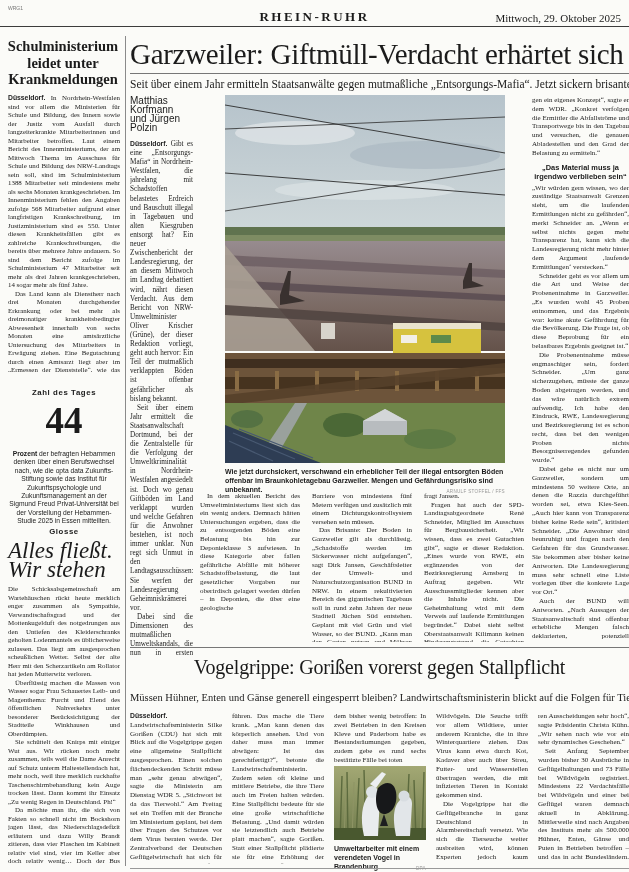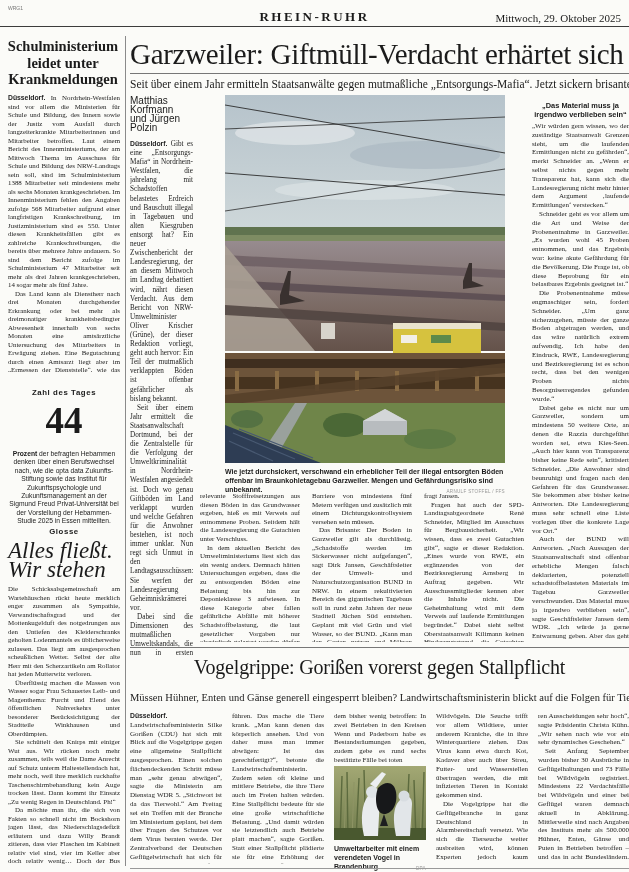--- a/index.html
+++ b/index.html
@@ -143,33 +143,33 @@
       <path d="M0,330 L96,368 L0,368 Z" fill="#2e3d54"></path>
       <path d="M8,338 L70,364 M4,346 L48,366 M14,334 L88,363" stroke="#485972" stroke-width="1.2" fill="none"></path>
     </svg>
   </div>
   <div class="abs caption" style="left:225px;top:467px;width:280px;">
     <span>Wie jetzt durchsickert, verschwand ein erheblicher Teil der illegal entsorgten Böden offenbar im Braunkohletagebau Garzweiler. Mengen und Gefährdungsrisiko sind unbekannt.</span>
     <span class="photo-credit">ARNULF STOFFEL / FFS</span>
   </div>
 
   <div class="abs txt" style="left:200px;top:492px;width:100px;height:150px;font-size:7px;line-height:8.6px;">
-    <p class="ni">relevante Stofffreisetzungen aus diesen Böden in das Grundwasser ergeben, hieß es mit Verweis auf entnommene Proben. Seitdem hält die Landesregierung die Gutachten unter Verschluss.</p>
     <p>In dem aktuellen Bericht des Umweltministeriums liest sich das ein wenig anders. Demnach hätten Untersuchungen ergeben, dass die zu entsorgenden Böden eine Belastung bis hin zur Deponieklasse 3 aufwiesen. In diese Kategorie aber fallen gefährliche Abfälle mit höherer Schadstoffbelastung, die laut gesetzlicher Vorgaben nur oberirdisch gelagert werden dürfen – in Deponien, die über eine geologische</p>
   </div>
   <div class="abs txt" style="left:312px;top:492px;width:100px;height:150px;font-size:7px;line-height:8.6px;">
     <p class="ni">Barriere von mindestens fünf Metern verfügen und zusätzlich mit einem Dichtungskontrollsystem versehen sein müssen.</p>
     <p>Das Brisante: Der Boden in Garzweiler gilt als durchlässig. „Schadstoffe werden im Sickerwasser nicht aufgefangen“, sagt Dirk Jansen, Geschäftsleiter der Umwelt- und Naturschutzorganisation BUND in NRW. In einem rekultivierten Bereich des gigantischen Tagebaus soll in rund zehn Jahren der neue Stadtteil Jüchen Süd entstehen. Geplant mit viel Grün und viel Wasser, so der BUND. „Kann man den Garten nutzen und Möhren anbauen, wenn im Boden Giftmüll schlummert?“,</p>
   </div>
   <div class="abs txt" style="left:424px;top:492px;width:100px;height:150px;font-size:7px;line-height:8.6px;">
     <p class="ni">fragt Jansen.</p>
     <p>Fragen hat auch der SPD-Landtagsabgeordnete René Schneider, Mitglied im Ausschuss für Bergbausicherheit. „Wir wissen, dass es zwei Gutachten gibt“, sagte er dieser Redaktion. „Eines wurde von RWE, ein ergänzendes von der Bezirksregierung Arnsberg in Auftrag gegeben. Wir Ausschussmitglieder kennen aber die Inhalte nicht. Die Geheimhaltung wird mit dem Verweis auf laufende Ermittlungen begründet.“ Dabei sieht selbst Oberstaatsanwalt Kilimann keinen Hinderungsgrund, die Gutachten öffentlich zu machen: „Die Staatsanwaltschaft verfolgt bei ihren Ermittlun-</p>
   </div>
 
   <div class="abs txt" style="left:532px;top:96px;width:97px;height:546px;font-size:7px;line-height:8.8px;">
+    <p class="ni">gen ein eigenes Konzept“, sagte er dem WDR. „Konkret verfolgen die Ermittler die Abfallströme und Transportwege bis in den Tagebau und versuchen, die genauen Abladestellen und den Grad der Belastung zu ermitteln.“</p>
     <div class="subhead-bold">„Das Material muss ja
 irgendwo verblieben sein“</div>
     <p class="ni">„Wir würden gern wissen, wo der zuständige Staatsanwalt Grenzen sieht, um die laufenden Ermittlungen nicht zu gefährden“, merkt Schneider an. „Wenn er selbst nichts gegen mehr Transparenz hat, kann sich die Landesregierung nicht mehr hinter dem Argument ‚laufende Ermittlungen‘ verstecken.“</p>
     <p>Schneider geht es vor allem um die Art und Weise der Probenentnahme in Garzweiler. „Es wurden wohl 45 Proben entnommen, und das Ergebnis war: keine akute Gefährdung für die Bevölkerung. Die Frage ist, ob diese Beprobung für ein belastbares Ergebnis geeignet ist.“</p>
     <p>Die Probenentnahme müsse engmaschiger sein, fordert Schneider. „Um ganz sicherzugehen, müsste der ganze Boden abgetragen werden, und das wäre natürlich extrem aufwendig. Ich habe den Eindruck, RWE, Landesregierung und Bezirksregierung ist es schon recht, dass bei den wenigen Proben nichts Besorgniserregendes gefunden wurde.“</p>
     <p>Dabei gehe es nicht nur um Garzweiler, sondern um mindestens 50 weitere Orte, an denen die Razzia durchgeführt worden sei, etwa Kies-Seen. „Auch hier kann von Transparenz bisher keine Rede sein“, kritisiert Schneider. „Die Anwohner sind beunruhigt und fragen nach den Gefahren für das Grundwasser. Sie bekommen aber bisher keine Antworten. Die Landesregierung muss sehr schnell eine Liste vorlegen über die konkrete Lage vor Ort.“</p>
     <p>Auch der BUND will Antworten. „Nach Aussagen der Staatsanwaltschaft sind offenbar erhebliche Mengen falsch deklarierten, potenziell schadstoffbelasteten Materials im Tagebau Garzweiler verschwunden. Das Material muss ja irgendwo verblieben sein“, sagte Geschäftsleiter Jansen dem WDR. „Ich würde ja gerne Entwarnung geben. Aber das geht nicht, weil wir keinen Einblick erhalten.“ Den Antrag des BUND auf Übermittlung der Gutachten hat die Bezirksregierung Arnsberg abgelehnt. Der Grund, laut BUND: Die laufenden Ermittlungen könnten gefährdet werden.</p>
   </div>
 
   <div class="rule-h" style="left:130px;top:647px;width:499px;background:#777;"></div>
@@ -178,21 +178,21 @@
 
   <div class="abs txt" style="left:130px;top:712px;width:92px;height:152px;font-size:7px;line-height:8.8px;">
     <p class="ni"><b class="lead">Düsseldorf.</b> <span>Landwirtschaftsministerin Silke Gorißen (CDU) hat sich mit Blick auf die Vogelgrippe gegen eine allgemeine Stallpflicht ausgesprochen. Einen solchen flächendeckenden Schritt müsse man „sehr genau abwägen“, sagte die Ministerin am Dienstag WDR 5. „Stichwort ist da das Tierwohl.“ Am Freitag sei ein Treffen mit der Branche im Ministerium geplant, bei dem über Fragen des Schutzes vor dem Virus beraten werde. Der Zentralverband der Deutschen Geflügelwirtschaft hat sich für eine bundesweite Stallpflicht ausgesprochen.</span></p>
 
   </div>
   <div class="abs txt" style="left:232px;top:712px;width:92px;height:152px;font-size:7px;line-height:8.8px;">
     <p class="ni">führen. Das mache die Tiere krank. „Man kann denen das körperlich ansehen. Und von daher muss man immer abwägen: Ist das gerechtfertigt?“, betonte die Landwirtschaftsministerin. Zudem seien oft kleine und mittlere Betriebe, die ihre Tiere auch im Freien halten würden. Eine Stallpflicht bedeute für sie eine große wirtschaftliche Belastung. „Und damit würden sie letztendlich auch Betriebe platt machen“, sagte Gorißen. Statt einer Stallpflicht plädierte sie für eine Erhöhung der Biosicherheitsmaßnahmen, um einen Eintrag des Virus durch Wildtiere in Ställe zu vermeiden.</p>
 
   </div>
   <div class="abs txt" style="left:334px;top:712px;width:92px;height:50px;font-size:7px;line-height:8.8px;">
-    <p class="ni">dem bisher wenig betroffen: In zwei Betrieben in den Kreisen Wenn und Paderborn habe es Bestandsräumungen gegeben, zudem gebe es rund sechs bestätigte Fälle bei toten</p>
+    <p class="ni">dem bisher wenig betroffen: In zwei Betrieben in den Kreisen Kleve und Paderborn habe es Bestandsräumungen gegeben, zudem gebe es rund sechs bestätigte Fälle bei toten</p>
   </div>
 
   <div class="abs" style="left:334px;top:766px;width:92px;height:74px;">
     <svg width="92" height="74" viewBox="0 0 92 74">
       <defs>
         <linearGradient id="reed" x1="0" y1="0" x2="0" y2="1">
           <stop offset="0" stop-color="#a3a874"></stop>
             <stop offset="1" stop-color="#6e7a4b"></stop>
         </linearGradient>
       </defs>

